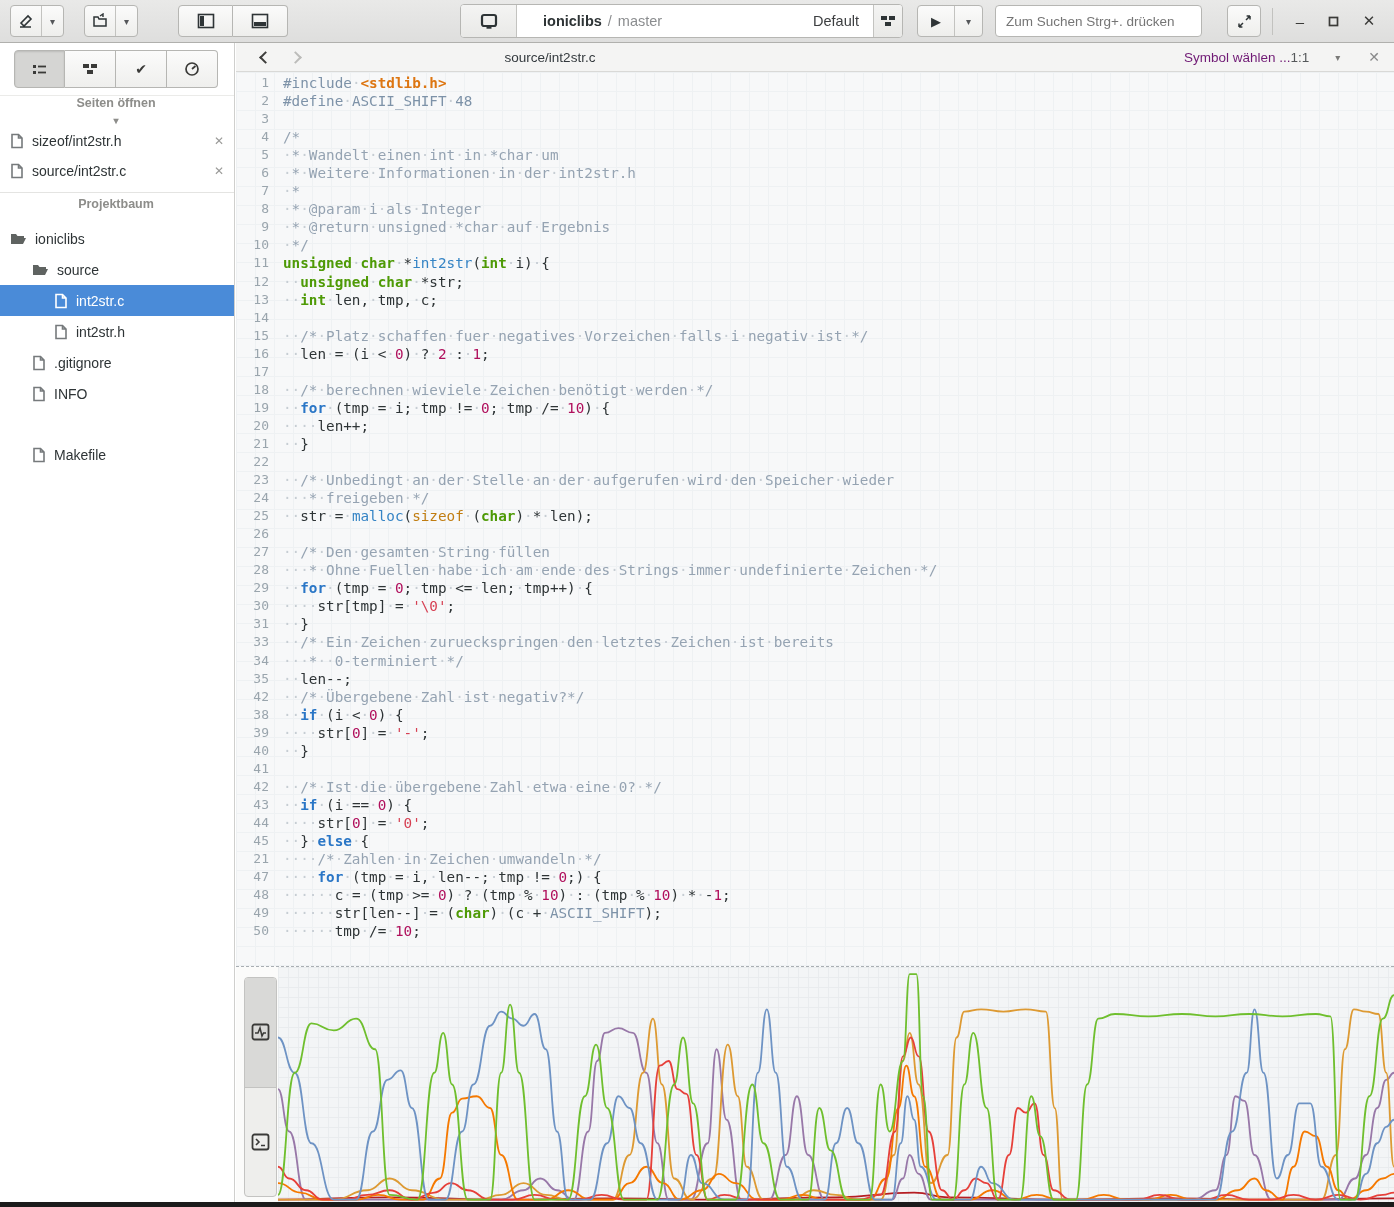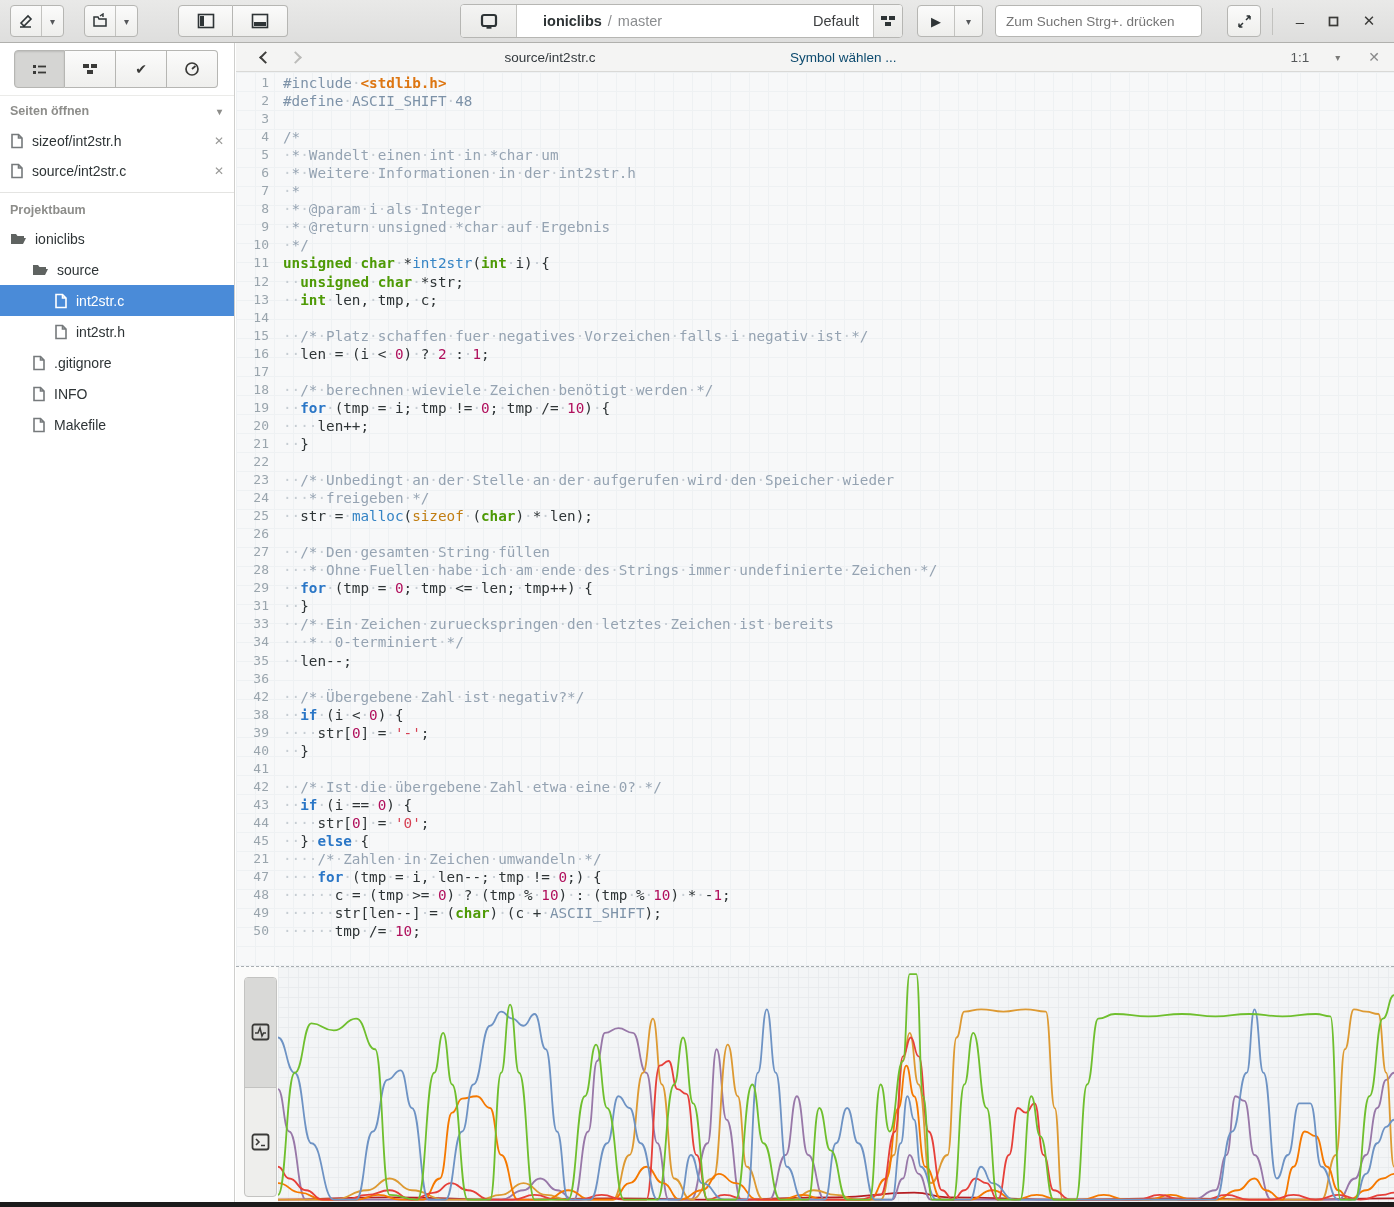--- a/index.html
+++ b/index.html
@@ -40,41 +40,41 @@
   .sidebar { position:absolute; left:0; top:43px; width:235px; height:1159px; background:#ffffff;
     border-right:1px solid #cfcfcd; }
   .side-tabs-wrap { height:53px; border-bottom:1px solid #ebebe9; display:flex; align-items:center; }
   .side-tabs { display:flex; margin-left:14px; height:38px; }
   .side-tabs .cell { width:51px; background:linear-gradient(#fbfbfb,#efefed); border:1px solid #b6b6b3;
     border-left-width:0; display:flex; align-items:center; justify-content:center; color:#3a3a38; }
   .side-tabs .cell:first-child { border-left-width:1px; border-radius:4px 0 0 4px; }
   .side-tabs .cell:last-child { border-radius:0 4px 4px 0; }
   .side-tabs .cell.active { background:#d5d5d3; box-shadow:inset 0 1px 2px rgba(0,0,0,.12); }
   .side-header { display:flex; align-items:center; height:30px; padding:0 12px 0 10px;
-    color:#8d8d8a; font-size:12.5px; font-weight:bold; }
+    color:#8d8d8a; font-size:12.5px; font-weight:bold;flex-direction:column; }
   .side-header .spacer { flex:1; }
   .pages-list .row, .tree .row { display:flex; align-items:center; height:30px; font-size:14px; color:#2e3436; }
   .pages-list .row { padding-left:10px; }
   .pages-list .row .lbl { flex:1; margin-left:8px; }
   .pages-list .close { width:30px; text-align:center; color:#9a9a98; font-size:12px; }
   .sect-sep { height:1px; background:#e4e4e2; margin:6px 0 4px 0; }
   .tree .row { height:31px; }
   .tree .row.selected { background:#4a8bd8; color:#ffffff; }
   .tree .row .lbl { margin-left:8px; }
 
   
   .ed-header { position:absolute; left:236px; top:43px; width:1158px; height:29px; background:#f4f4f3;
     border-bottom:1px solid #d9d9d7; display:flex; align-items:center; font-size:13.5px; color:#2e3436; }
   .nav-arrows { display:flex; align-items:center; margin-left:14px; }
   .chev { width:9px; height:9px; border-left:2px solid #3d3d3b; border-bottom:2px solid #3d3d3b; display:inline-block; }
   .chev.back { transform:rotate(45deg); }
   .chev.fwd { transform:rotate(-135deg); border-color:#bcbcba; }
   .nav-arrows .btn { width:30px; display:flex; justify-content:center; }
   .ed-title { width:480px; text-align:center; color:#33393d; }
-  .symbol-btn { flex:1; text-align:left; color:#0c4a6e; }
+  .symbol-btn { flex:1; text-align:right; color:#701a75; }
   .cursor-pos { color:#55585a; margin-right:26px; }
   .dd-caret { color:#7a7a78; font-size:10px; margin-right:28px; }
   .ed-close { color:#88898a; font-size:14px; margin-right:14px; }
 
   
   .editor { position:absolute; left:236px; top:72px; width:1158px; height:894px; overflow:hidden;
     background-color:#f7f8f9;
     background-image:linear-gradient(#eef1f3 1px, transparent 1px),linear-gradient(90deg,#eef1f3 1px, transparent 1px);
     background-size:19px 19px; padding-top:2px; }
   .code-line { display:flex; height:18.05px; line-height:18.05px; white-space:pre;
@@ -296,21 +296,21 @@
           <path d="M2 1.5 L8.5 1.5 L12 5 L12 14.5 L2 14.5 Z M8.5 1.5 L8.5 5 L12 5" fill="none" stroke="#767a7c" stroke-width="1.6"></path>
         </svg>
         <span class="lbl">.gitignore</span>
       </div>
       <div class="row" style="padding-left: 32px;">
         <svg width="14" height="16" viewBox="0 0 14 16" class="ic" style="flex: 0 0 auto;">
           <path d="M2 1.5 L8.5 1.5 L12 5 L12 14.5 L2 14.5 Z M8.5 1.5 L8.5 5 L12 5" fill="none" stroke="#767a7c" stroke-width="1.6"></path>
         </svg>
         <span class="lbl">INFO</span>
       </div>
-      <div class="row" style="padding-left: 32px;">
+      <div class="row" style="padding-left: 32px; margin-top: 30px;">
         <svg width="14" height="16" viewBox="0 0 14 16" class="ic" style="flex: 0 0 auto;">
           <path d="M2 1.5 L8.5 1.5 L12 5 L12 14.5 L2 14.5 Z M8.5 1.5 L8.5 5 L12 5" fill="none" stroke="#767a7c" stroke-width="1.6"></path>
         </svg>
         <span class="lbl">Makefile</span>
       </div>
     </div>
 </div>
 
 <div class="ed-header">
   <div class="nav-arrows">
@@ -351,25 +351,25 @@
     <div class="code-line"><span class="gutter">20</span><span class="code"><span><span class="ws">·</span><span class="ws">·</span><span class="ws">·</span><span class="ws">·</span>len++;</span></span></div>
     <div class="code-line"><span class="gutter">21</span><span class="code"><span><span class="ws">·</span><span class="ws">·</span>}</span></span></div>
     <div class="code-line"><span class="gutter">22</span><span class="code"></span></div>
     <div class="code-line"><span class="gutter">23</span><span class="code"><span><span class="ws">·</span><span class="ws">·</span></span><span class="com">/*<span class="ws">·</span>Unbedingt<span class="ws">·</span>an<span class="ws">·</span>der<span class="ws">·</span>Stelle<span class="ws">·</span>an<span class="ws">·</span>der<span class="ws">·</span>aufgerufen<span class="ws">·</span>wird<span class="ws">·</span>den<span class="ws">·</span>Speicher<span class="ws">·</span>wieder</span></span></div>
     <div class="code-line"><span class="gutter">24</span><span class="code"><span class="com"><span class="ws">·</span><span class="ws">·</span><span class="ws">·</span>*<span class="ws">·</span>freigeben<span class="ws">·</span>*/</span></span></div>
     <div class="code-line"><span class="gutter">25</span><span class="code"><span><span class="ws">·</span><span class="ws">·</span>str<span class="ws">·</span>=<span class="ws">·</span></span><span class="fn">malloc</span><span>(</span><span class="so">sizeof</span><span><span class="ws">·</span>(</span><span class="ty">char</span><span>)<span class="ws">·</span>*<span class="ws">·</span>len);</span></span></div>
     <div class="code-line"><span class="gutter">26</span><span class="code"></span></div>
     <div class="code-line"><span class="gutter">27</span><span class="code"><span><span class="ws">·</span><span class="ws">·</span></span><span class="com">/*<span class="ws">·</span>Den<span class="ws">·</span>gesamten<span class="ws">·</span>String<span class="ws">·</span>füllen</span></span></div>
     <div class="code-line"><span class="gutter">28</span><span class="code"><span class="com"><span class="ws">·</span><span class="ws">·</span><span class="ws">·</span>*<span class="ws">·</span>Ohne<span class="ws">·</span>Fuellen<span class="ws">·</span>habe<span class="ws">·</span>ich<span class="ws">·</span>am<span class="ws">·</span>ende<span class="ws">·</span>des<span class="ws">·</span>Strings<span class="ws">·</span>immer<span class="ws">·</span>undefinierte<span class="ws">·</span>Zeichen<span class="ws">·</span>*/</span></span></div>
     <div class="code-line"><span class="gutter">29</span><span class="code"><span><span class="ws">·</span><span class="ws">·</span></span><span class="kw">for</span><span><span class="ws">·</span>(tmp<span class="ws">·</span>=<span class="ws">·</span></span><span class="num">0</span><span>;<span class="ws">·</span>tmp<span class="ws">·</span>&lt;=<span class="ws">·</span>len;<span class="ws">·</span>tmp++)<span class="ws">·</span>{</span></span></div>
+    <div class="code-line"><span class="gutter">30</span><span class="code"><span><span class="ws">·</span><span class="ws">·</span><span class="ws">·</span><span class="ws">·</span>str[tmp]<span class="ws">·</span>=<span class="ws">·</span></span><span class="str">'\0'</span><span>;</span></span></div>
     <div class="code-line"><span class="gutter">31</span><span class="code"><span><span class="ws">·</span><span class="ws">·</span>}</span></span></div>
     <div class="code-line"><span class="gutter">33</span><span class="code"><span><span class="ws">·</span><span class="ws">·</span></span><span class="com">/*<span class="ws">·</span>Ein<span class="ws">·</span>Zeichen<span class="ws">·</span>zurueckspringen<span class="ws">·</span>den<span class="ws">·</span>letztes<span class="ws">·</span>Zeichen<span class="ws">·</span>ist<span class="ws">·</span>bereits</span></span></div>
     <div class="code-line"><span class="gutter">34</span><span class="code"><span class="com"><span class="ws">·</span><span class="ws">·</span><span class="ws">·</span>*<span class="ws">·</span><span class="ws">·</span>0-terminiert<span class="ws">·</span>*/</span></span></div>
     <div class="code-line"><span class="gutter">35</span><span class="code"><span><span class="ws">·</span><span class="ws">·</span>len--;</span></span></div>
-    <div class="code-line"><span class="gutter">36</span><span class="code"></span></div>
     <div class="code-line"><span class="gutter">42</span><span class="code"><span><span class="ws">·</span><span class="ws">·</span></span><span class="com">/*<span class="ws">·</span>Übergebene<span class="ws">·</span>Zahl<span class="ws">·</span>ist<span class="ws">·</span>negativ?*/</span></span></div>
     <div class="code-line"><span class="gutter">38</span><span class="code"><span><span class="ws">·</span><span class="ws">·</span></span><span class="kw">if</span><span><span class="ws">·</span>(i<span class="ws">·</span>&lt;<span class="ws">·</span></span><span class="num">0</span><span>)<span class="ws">·</span>{</span></span></div>
     <div class="code-line"><span class="gutter">39</span><span class="code"><span><span class="ws">·</span><span class="ws">·</span><span class="ws">·</span><span class="ws">·</span>str[</span><span class="num">0</span><span>]<span class="ws">·</span>=<span class="ws">·</span></span><span class="str">'-'</span><span>;</span></span></div>
     <div class="code-line"><span class="gutter">40</span><span class="code"><span><span class="ws">·</span><span class="ws">·</span>}</span></span></div>
     <div class="code-line"><span class="gutter">41</span><span class="code"></span></div>
     <div class="code-line"><span class="gutter">42</span><span class="code"><span><span class="ws">·</span><span class="ws">·</span></span><span class="com">/*<span class="ws">·</span>Ist<span class="ws">·</span>die<span class="ws">·</span>übergebene<span class="ws">·</span>Zahl<span class="ws">·</span>etwa<span class="ws">·</span>eine<span class="ws">·</span>0?<span class="ws">·</span>*/</span></span></div>
     <div class="code-line"><span class="gutter">43</span><span class="code"><span><span class="ws">·</span><span class="ws">·</span></span><span class="kw">if</span><span><span class="ws">·</span>(i<span class="ws">·</span>==<span class="ws">·</span></span><span class="num">0</span><span>)<span class="ws">·</span>{</span></span></div>
     <div class="code-line"><span class="gutter">44</span><span class="code"><span><span class="ws">·</span><span class="ws">·</span><span class="ws">·</span><span class="ws">·</span>str[</span><span class="num">0</span><span>]<span class="ws">·</span>=<span class="ws">·</span></span><span class="str">'0'</span><span>;</span></span></div>
     <div class="code-line"><span class="gutter">45</span><span class="code"><span><span class="ws">·</span><span class="ws">·</span>}<span class="ws">·</span></span><span class="kw">else</span><span><span class="ws">·</span>{</span></span></div>
     <div class="code-line"><span class="gutter">21</span><span class="code"><span><span class="ws">·</span><span class="ws">·</span><span class="ws">·</span><span class="ws">·</span></span><span class="com">/*<span class="ws">·</span>Zahlen<span class="ws">·</span>in<span class="ws">·</span>Zeichen<span class="ws">·</span>umwandeln<span class="ws">·</span>*/</span></span></div>

